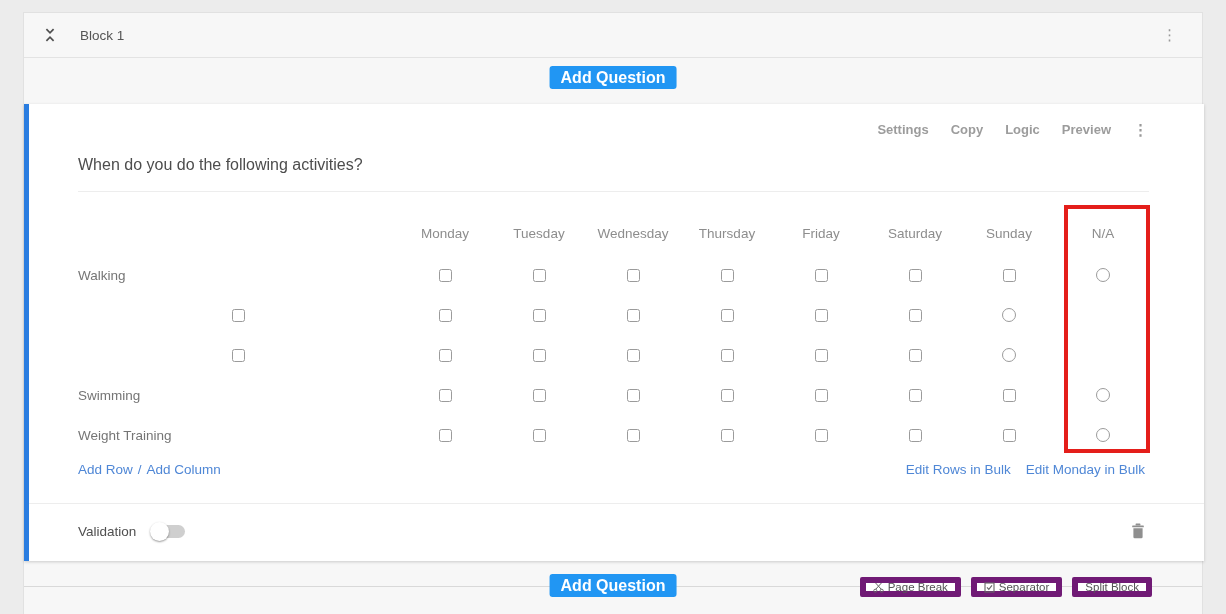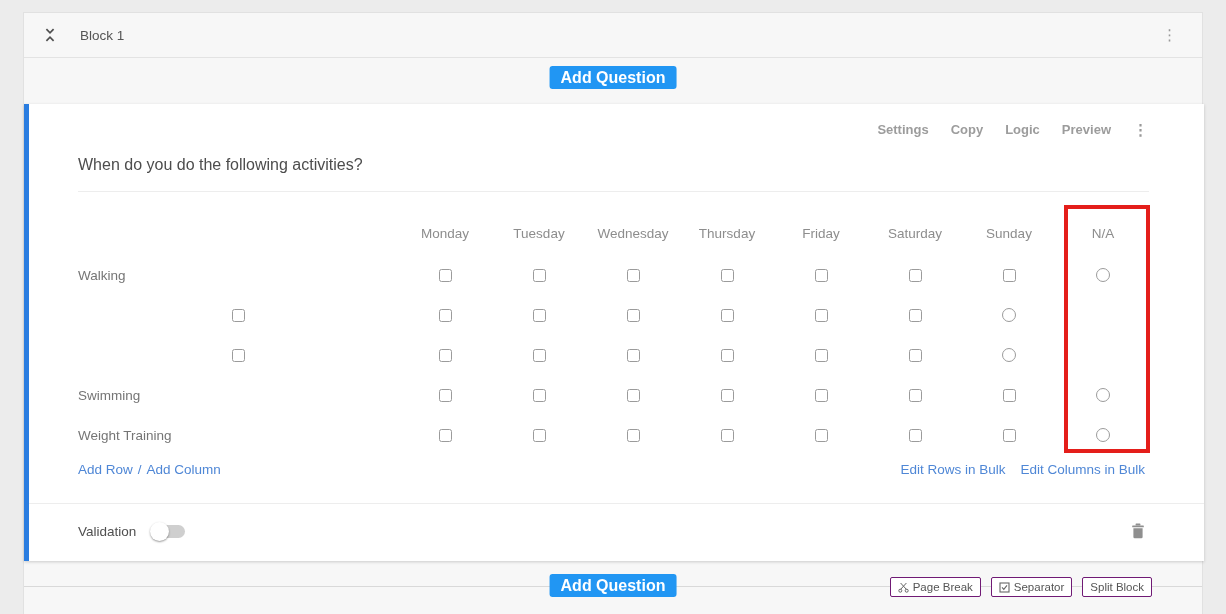--- a/index.html
+++ b/index.html
@@ -73,21 +73,21 @@
     position:absolute; left:-2px; top:-3px; width:19px; height:19px;
     background:#fff; border-radius:50%; box-shadow:0 1px 2px rgba(0,0,0,0.4);
   }
   .trash { position:absolute; right:59px; top:419px; cursor:pointer; }
   
   .footer-line { position:absolute; left:0; right:0; top:573px; border-top:1px solid #d9d9d9; }
   .footer-add { position:absolute; left:50%; top:561px; transform:translateX(-50%); }
   .footer-actions { position:absolute; right:50px; top:564px; display:flex; gap:10px; }
   .btn-small {
     display:flex; align-items:center; gap:4px;
-    background:#fff; border:1px solid #701a75; border-radius:2px;
+    background:#fff; border:6px solid #701a75; border-radius:2px;
     font-size:11.5px; color:#555; padding:0 7px; height:20px; cursor:pointer;
     font-family:"Liberation Sans", sans-serif; white-space:nowrap;
   }
   svg { display:block; }
 </style>
 </head>
 <body>
 
 <div class="panel">
 
@@ -271,21 +271,21 @@
     <div class="red-box"></div>
 
     <div class="links-row">
       <div class="links-left">
         <span class="link">Add Row</span>
         <span class="slash">/</span>
         <span class="link">Add Column</span>
       </div>
       <div class="links-right">
         <span class="link">Edit Rows in Bulk</span>
-        <span class="link">Edit Columns in Bulk</span>
+        <span class="link">Edit Monday in Bulk</span>
       </div>
     </div>
 
     <div class="card-divider"></div>
 
     <div class="validation-row">
       <span class="validation-label">Validation</span>
       <span class="toggle">
           <span class="knob"></span>
         </span>

